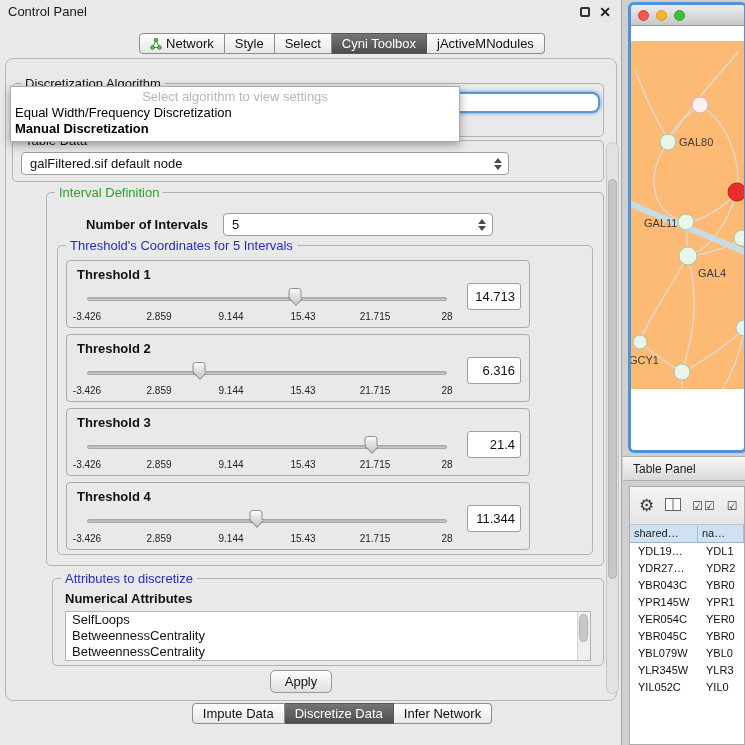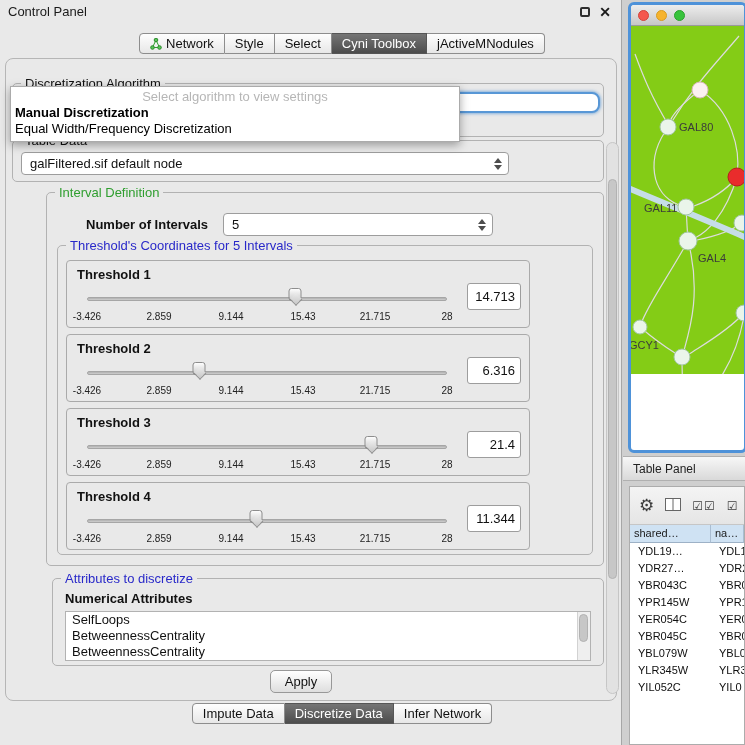--- a/index.html
+++ b/index.html
@@ -109,21 +109,21 @@
 
   
   .net-window { position:absolute; left:628px; top:2px; width:119px; height:451px;
     border:3px solid #4e92d9; border-radius:6px; background:#fff; overflow:hidden; }
   .mac-titlebar { height:21px; background:linear-gradient(#ededed,#c7c7c7);
     border-bottom:1px solid #9a9a9a; display:flex; align-items:center; padding-left:7px; gap:7px; }
   .tl { width:11px; height:11px; border-radius:50%; }
   .tl.r { background:#f5574e; border:1px solid #d2443c; }
   .tl.y { background:#f6b32e; border:1px solid #d99c20; }
   .tl.g { background:#38c33c; border:1px solid #2aa32f; }
-  .net-canvas { position:relative; height:348px; background:#84cc16; overflow:hidden; }
+  .net-canvas { position:relative; height:348px; background:#fdba74; overflow:hidden;margin-top:15px; }
   .edges path { stroke:#dcdcdc; stroke-width:1.2; fill:none; }
   .thick-edge { stroke:#c6dde7; stroke-width:6; fill:none; stroke-linecap:round; }
   circle.node { fill:#eaf5ea; stroke:#a2c6a2; stroke-width:1; }
   circle.node.pink { fill:#fbf1f1; stroke:#d6b7b7; }
   circle.node.red { fill:#e92c2c; stroke:#b81e1e; }
   .nodelabel { font-size:11px; fill:#3b3b3b; }
 
   .tp-header { position:absolute; left:623px; top:456px; width:122px; height:25px;
     background:linear-gradient(#f7f7f7,#d9d9d9); border-top:1px solid #b0b0b0;
     border-bottom:1px solid #b0b0b0; font-size:12px; line-height:24px; padding-left:10px; color:#222; }
@@ -131,21 +131,21 @@
   .table-window { position:absolute; left:629px; top:486px; width:116px; height:259px;
     background:#fff; border:1px solid #acacac; overflow:hidden; }
   .table-toolbar { height:38px; background:linear-gradient(#f4f4f4,#e5e5e5);
     border-bottom:1px solid #c6c6c6; display:flex; align-items:center; gap:11px;
     padding-left:9px; overflow:hidden; white-space:nowrap; }
   .tb-gear { font-size:17px; color:#3c3c3c; }
   .tb-checks { font-size:12px; color:#3c3c3c; letter-spacing:1px; }
   .thead { display:flex; height:18px; }
   .th { background:#cfe2f3; border-right:1px solid #a9bdd2; border-bottom:1px solid #9db1c6;
     font-size:11px; line-height:17px; padding-left:4px; color:#1a1a1a; overflow:hidden; white-space:nowrap; }
-  .c0 { width:81px; flex:none; }
+  .c0 { width:68px; flex:none; }
   .c1 { flex:1; }
   .trow { display:flex; height:17px; background:#fff; }
   .tcell { font-size:11px; line-height:17px; padding-left:8px; color:#0f0f0f;
     overflow:hidden; white-space:nowrap; }
 </style>
 </head>
 <body>
 
 <div id="control-panel">
 
@@ -182,22 +182,22 @@
   </div>
 
   <div class="frame"></div>
 
   <div class="group alg-group">
     <span class="group-label">Discretization Algorithm</span>
   </div>
   <div class="combo alg-combo"></div>
   <div class="dropdown">
     <div class="dd-placeholder">Select algorithm to view settings</div>
+    <div class="dd-option">Equal Width/Frequency Discretization</div>
     <div class="dd-option bold">Manual Discretization</div>
-    <div class="dd-option">Equal Width/Frequency Discretization</div>
   </div>
 
   <div class="group td-group">
     <span class="group-label">Table Data</span>
     <div class="combo td-combo">
       <span class="combo-text">galFiltered.sif default node</span>
       <span class="spinner">
           <i class="up"></i>
           <i class="dn"></i>
         </span>

